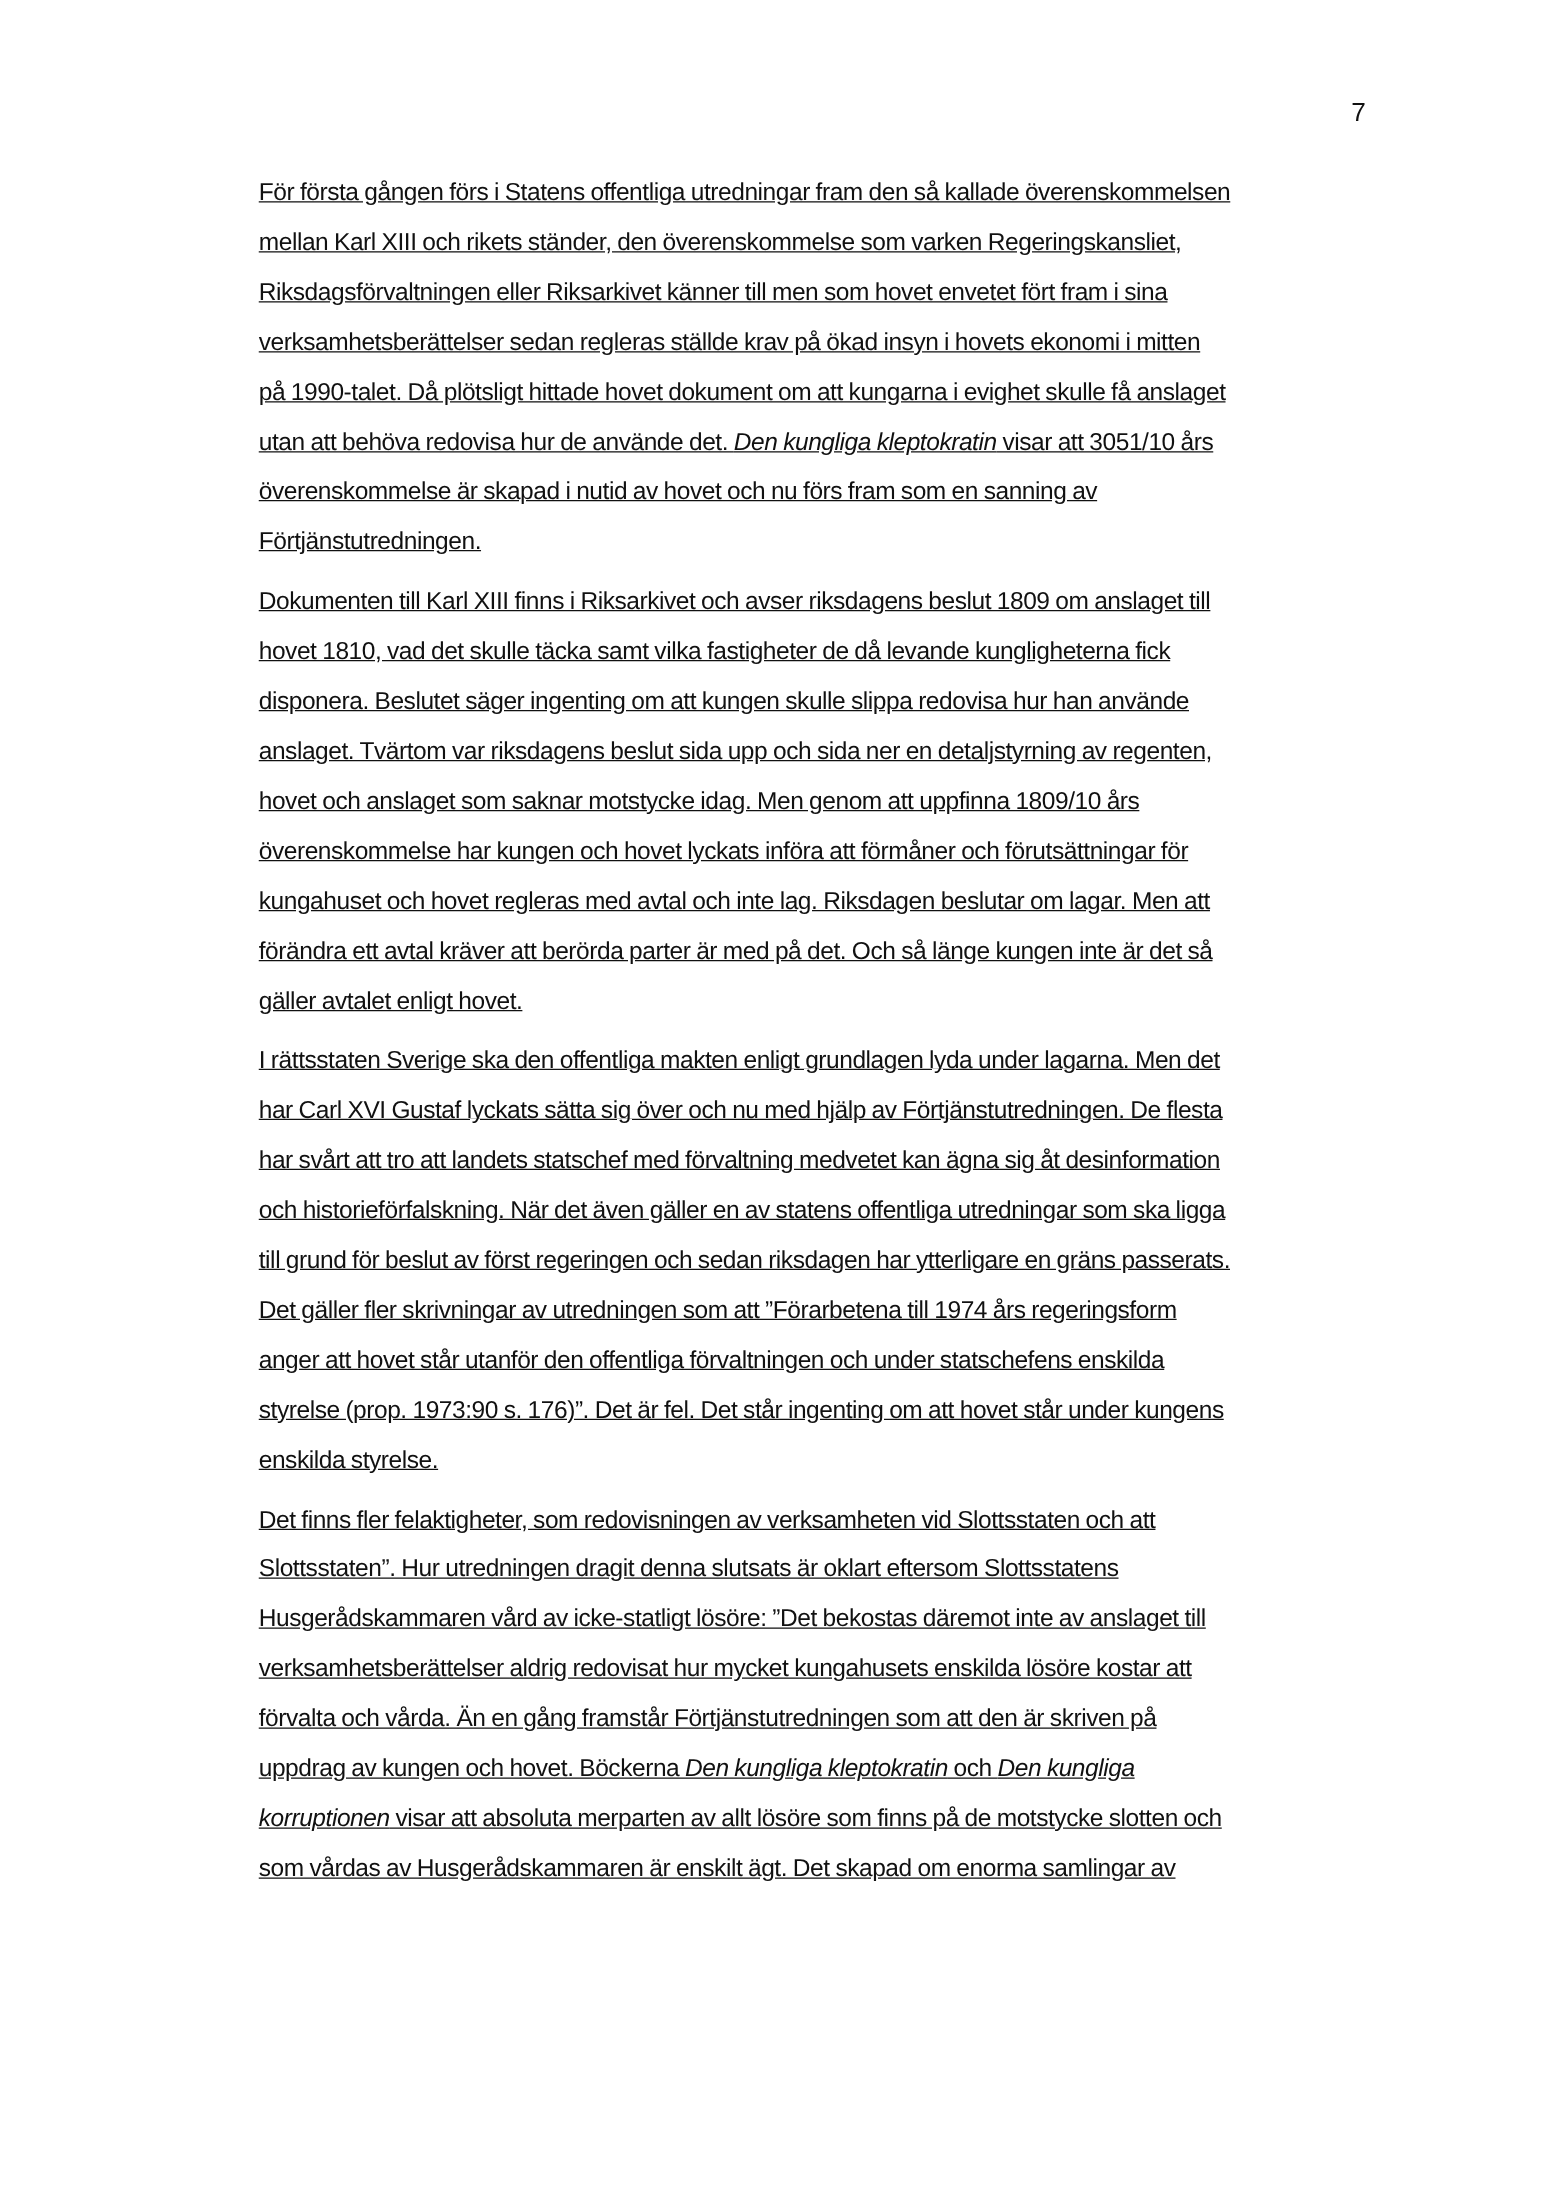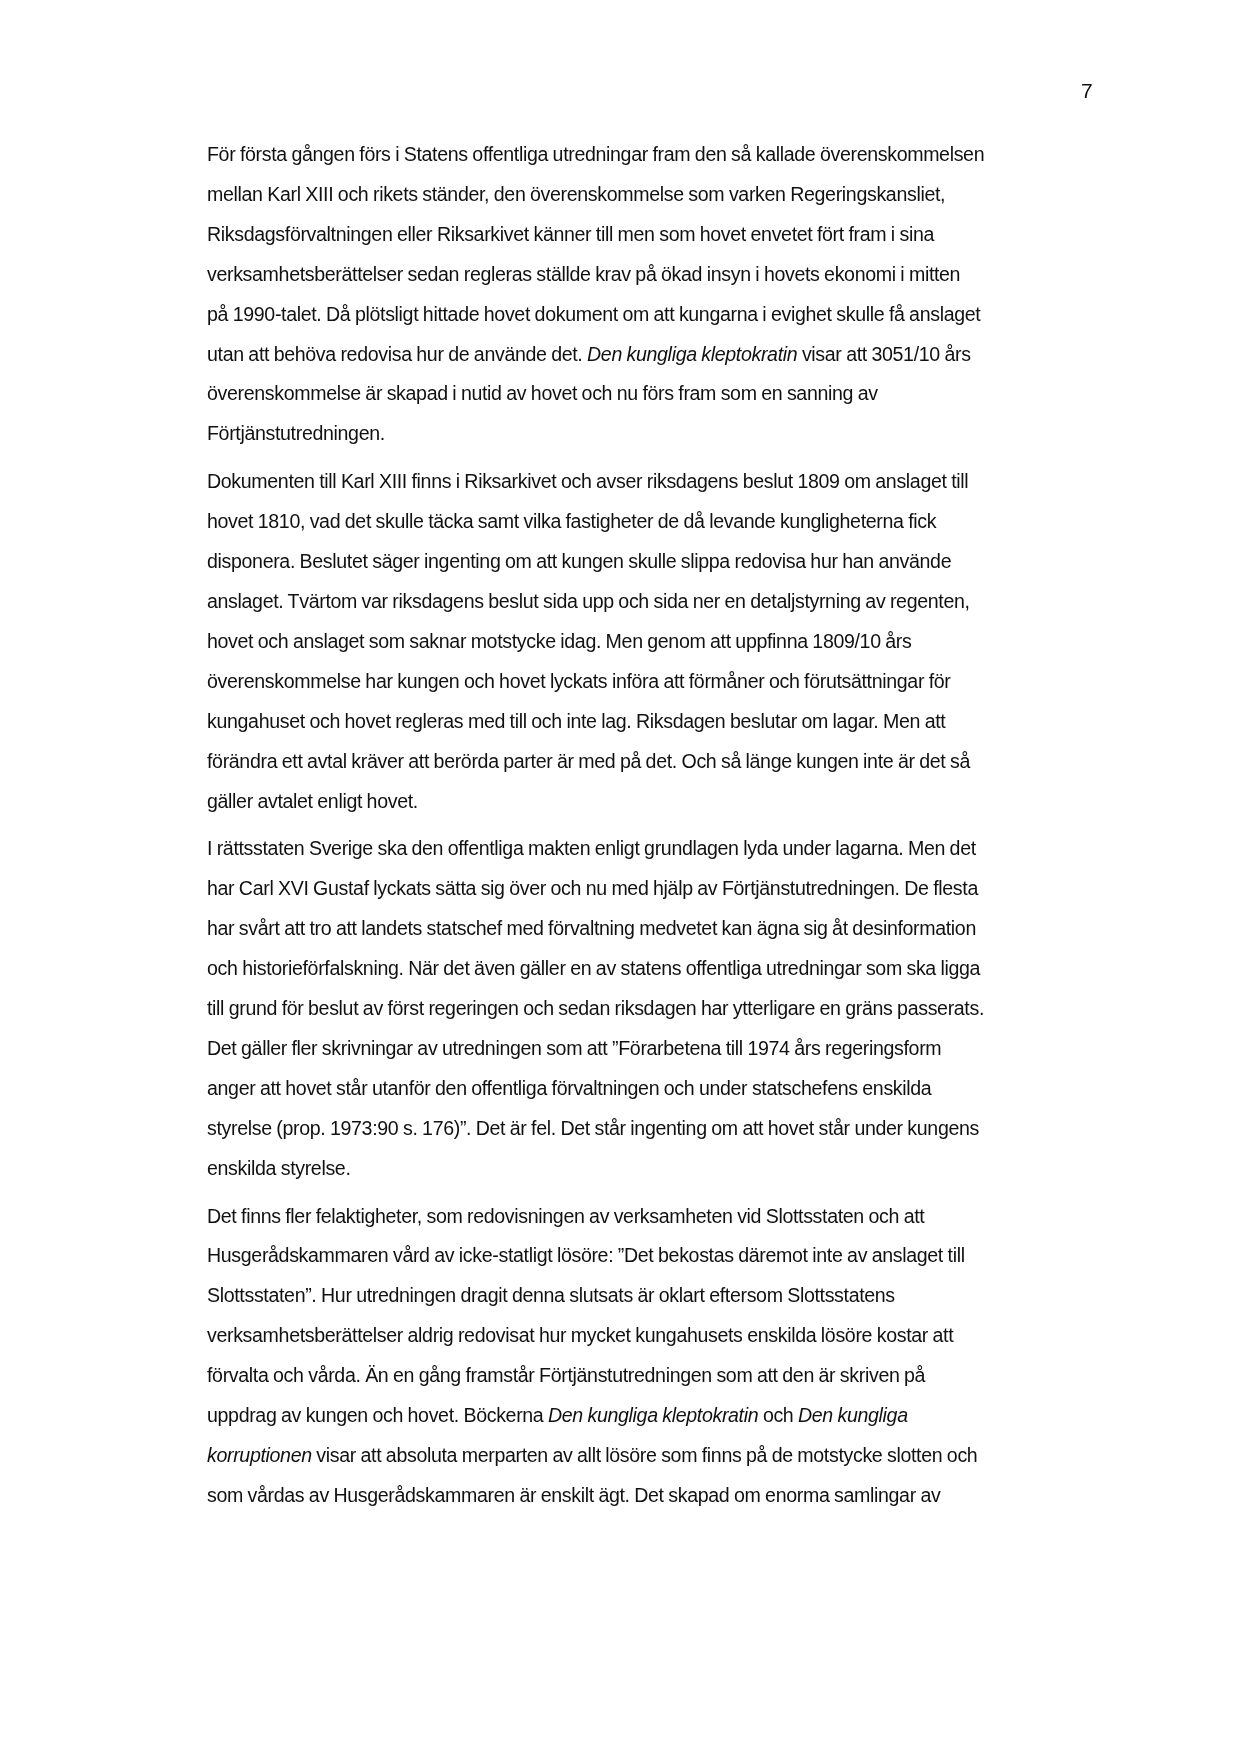--- a/index.html
+++ b/index.html
@@ -20,20 +20,21 @@
       left: 1081px;
       top: 79px;
       font-size: 21px;
       line-height: 24px;
     }
     .content {
       position: absolute;
       left: 207px;
       top: 135px;
       width: 880px;
+      text-decoration: underline;
     }
     .para {
       margin: 0 0 8px 0;
       font-size: 19.6px;
       line-height: 39.9px;
       letter-spacing: -0.35px;
       word-spacing: -0.5px;
       white-space: nowrap;
     }
     .line {
@@ -57,38 +58,38 @@
       <span class="line"><span>överenskommelse är skapad i nutid av hovet och nu förs fram som en sanning av</span></span>
       <span class="line"><span>Förtjänstutredningen.</span></span>
     </p>
     <p class="para">
       <span class="line"><span>Dokumenten till Karl XIII finns i Riksarkivet och avser riksdagens beslut 1809 om anslaget till</span></span>
       <span class="line"><span>hovet 1810, vad det skulle täcka samt vilka fastigheter de då levande kungligheterna fick</span></span>
       <span class="line"><span>disponera. Beslutet säger ingenting om att kungen skulle slippa redovisa hur han använde</span></span>
       <span class="line"><span>anslaget. Tvärtom var riksdagens beslut sida upp och sida ner en detaljstyrning av regenten,</span></span>
       <span class="line"><span>hovet och anslaget som saknar motstycke idag. Men genom att uppfinna 1809/10 års</span></span>
       <span class="line"><span>överenskommelse har kungen och hovet lyckats införa att förmåner och förutsättningar för</span></span>
-      <span class="line"><span>kungahuset och hovet regleras med till och inte lag. Riksdagen beslutar om lagar. Men att</span></span>
+      <span class="line"><span>kungahuset och hovet regleras med avtal och inte lag. Riksdagen beslutar om lagar. Men att</span></span>
       <span class="line"><span>förändra ett avtal kräver att berörda parter är med på det. Och så länge kungen inte är det så</span></span>
       <span class="line"><span>gäller avtalet enligt hovet.</span></span>
     </p>
     <p class="para">
       <span class="line"><span>I rättsstaten Sverige ska den offentliga makten enligt grundlagen lyda under lagarna. Men det</span></span>
       <span class="line"><span>har Carl XVI Gustaf lyckats sätta sig över och nu med hjälp av Förtjänstutredningen. De flesta</span></span>
       <span class="line"><span>har svårt att tro att landets statschef med förvaltning medvetet kan ägna sig åt desinformation</span></span>
       <span class="line"><span>och historieförfalskning. När det även gäller en av statens offentliga utredningar som ska ligga</span></span>
       <span class="line"><span>till grund för beslut av först regeringen och sedan riksdagen har ytterligare en gräns passerats.</span></span>
       <span class="line"><span>Det gäller fler skrivningar av utredningen som att ”Förarbetena till 1974 års regeringsform</span></span>
       <span class="line"><span>anger att hovet står utanför den offentliga förvaltningen och under statschefens enskilda</span></span>
       <span class="line"><span>styrelse (prop. 1973:90 s. 176)”. Det är fel. Det står ingenting om att hovet står under kungens</span></span>
       <span class="line"><span>enskilda styrelse.</span></span>
     </p>
     <p class="para">
       <span class="line"><span>Det finns fler felaktigheter, som redovisningen av verksamheten vid Slottsstaten och att</span></span>
+      <span class="line"><span>Slottsstaten”. Hur utredningen dragit denna slutsats är oklart eftersom Slottsstatens</span></span>
       <span class="line"><span>Husgerådskammaren vård av icke-statligt lösöre: ”Det bekostas däremot inte av anslaget till</span></span>
-      <span class="line"><span>Slottsstaten”. Hur utredningen dragit denna slutsats är oklart eftersom Slottsstatens</span></span>
       <span class="line"><span>verksamhetsberättelser aldrig redovisat hur mycket kungahusets enskilda lösöre kostar att</span></span>
       <span class="line"><span>förvalta och vårda. Än en gång framstår Förtjänstutredningen som att den är skriven på</span></span>
       <span class="line"><span>uppdrag av kungen och hovet. Böckerna </span><span class="ital">Den kungliga kleptokratin</span><span> och </span><span class="ital">Den kungliga</span></span>
       <span class="line"><span class="ital">korruptionen</span><span> visar att absoluta merparten av allt lösöre som finns på de motstycke slotten och</span></span>
       <span class="line"><span>som vårdas av Husgerådskammaren är enskilt ägt. Det skapad om enorma samlingar av</span></span>
     </p>
   </div>
 
 </body></html>

